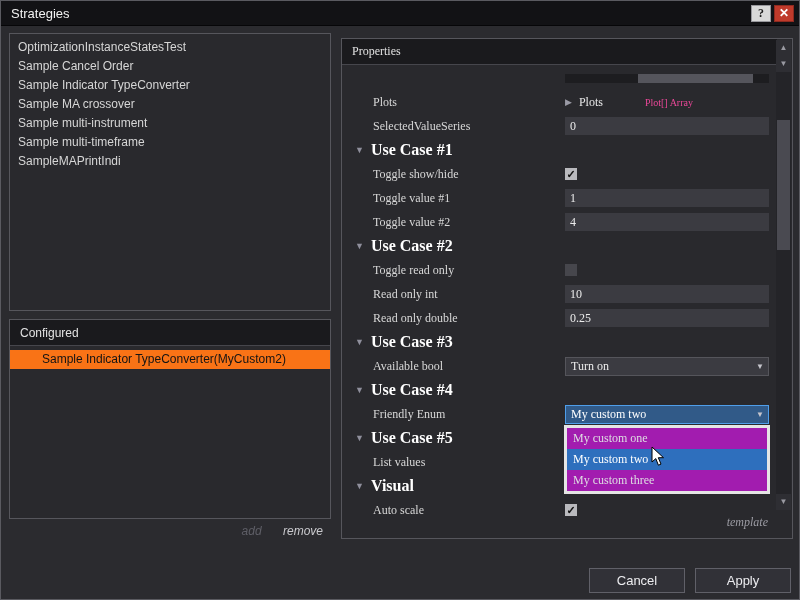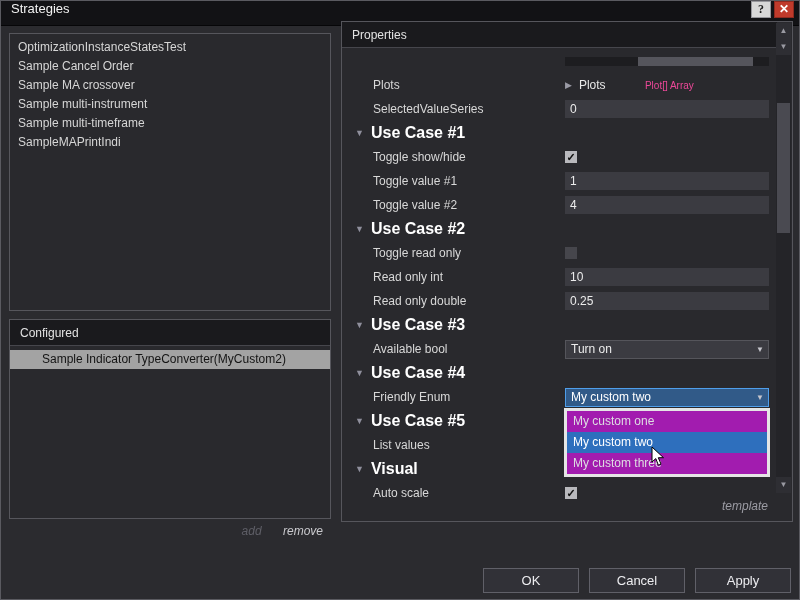--- a/index.html
+++ b/index.html
@@ -4,48 +4,48 @@
 <style>
   * { margin:0; padding:0; box-sizing:border-box; }
   html,body { background:#1a1a1a; }
   body { font-family:"Liberation Sans", sans-serif; }
 
   .window { position:relative; width:800px; height:600px; background:#2b2b2f;
             border:1px solid #5a5a60; overflow:hidden; }
 
   
   .titlebar { position:absolute; left:0; top:0; width:100%; height:25px; background:#121215;
-              display:flex; align-items:flex-start; padding:0 5px 0 10px; border-bottom:1px solid #060608; }
+              display:flex; align-items:center; padding:0 5px 0 10px; border-bottom:1px solid #060608; }
   .title { flex:1; color:#f2f2f2; font-size:13px; }
   .tb-btn { width:20px; height:17px; margin-left:3px; font-size:12px; text-align:center;
             line-height:15px; cursor:default; }
   .help-btn { background:#d8d8d8; color:#1a1a1a; border:1px solid #97979c; font-weight:bold;
               font-family:"Liberation Serif", serif; }
   .close-btn { background:#bf3a2b; color:#fff; border:1px solid #8e2a20; font-weight:bold; }
 
   
   .panel { position:absolute; border:1px solid #56565c; background:#29292d; }
   .available { left:8px; top:32px; width:322px; height:278px; }
   .configured { left:8px; top:318px; width:322px; height:200px; }
   .panel-header { height:26px; background:#1a1a1d; border-bottom:1px solid #46464c;
                   display:flex; align-items:center; padding:0 10px; color:#e2e2e2; font-size:12px; }
   .info-icon { margin-left:auto; font-family:"Liberation Serif", serif; font-style:italic;
                font-weight:bold; color:#d8d8d8; font-size:14px; }
   .list { padding:4px 0; }
   .list-item { height:19px; line-height:19px; padding:0 8px; font-size:12px; color:#d6d6d6;
                white-space:nowrap; overflow:hidden; }
-  .list-item.selected { background:#a3a3a3; color:#141414;padding-left:32px; }
+  .list-item.selected { background:#f97316; color:#141414;padding-left:32px; }
 
   .list-actions { position:absolute; left:8px; top:523px; width:322px; text-align:right;
                   padding-right:8px; font-size:12px; font-style:italic; }
   .add-link { color:#5e5e66; margin-right:18px; }
   .remove-link { color:#cacace; }
 
   
-  .properties { left:340px; top:20px; width:452px; height:501px; }
+  .properties { left:340px; top:37px; width:452px; height:501px;font-family:Liberation Serif, serif; }
   .properties .panel-header { width:calc(100% - 15px); }
   .pgrid { position:absolute; left:1px; top:27px; width:434px; }
   .prow { display:flex; align-items:center; height:24px; }
   .prow.pgroup { padding-left:12px; }
   .tri { color:#8f8f9c; font-size:9px; margin-right:7px; }
   .glabel { color:#ffffff; font-weight:bold; font-size:16px; }
   .plabel { flex:0 0 222px; padding-left:30px; color:#d8d8d8; font-size:12px;
             white-space:nowrap; overflow:hidden; }
   .pedit { flex:1 1 auto; padding-right:8px; display:flex; align-items:center; }
   .pinput { flex:1; height:18px; background:#3b3b41; color:#ececec; font-size:12px;
@@ -100,20 +100,21 @@
   <div class="titlebar">
     <div class="title">Strategies</div>
     <div class="tb-btn help-btn">?</div>
     <div class="tb-btn close-btn">✕</div>
   </div>
 
   <div class="panel available">
     <div class="list">
         <div class="list-item">OptimizationInstanceStatesTest</div>
         <div class="list-item">Sample Cancel Order</div>
+        <div class="list-item">Sample Indicator TypeConverter</div>
         <div class="list-item">Sample MA crossover</div>
         <div class="list-item">Sample multi-instrument</div>
         <div class="list-item">Sample multi-timeframe</div>
         <div class="list-item">SampleMAPrintIndi</div>
       </div>
   </div>
 
   <div class="panel configured">
     <div class="panel-header">
       <span>Configured</span>
@@ -255,21 +256,20 @@
     <div class="popup">
         <div class="popitem">My custom one</div>
         <div class="popitem sel">My custom two</div>
         <div class="popitem">My custom three</div>
       </div>
 
     <div class="template-label">template</div>
   </div>
 
   <div class="footer">
-    <div class="btn">OK</div>
     <div class="btn">Cancel</div>
     <div class="btn">Apply</div>
   </div>
 
   <svg class="cursor" width="15" height="21" viewBox="0 0 15 21">
     <path d="M1 1 L1 16 L4.8 12.6 L7.4 19.2 L10 18.1 L7.3 11.7 L12.5 11.7 Z" fill="#ffffff" stroke="#000000" stroke-width="1"></path>
   </svg>
 
 </div>
 

